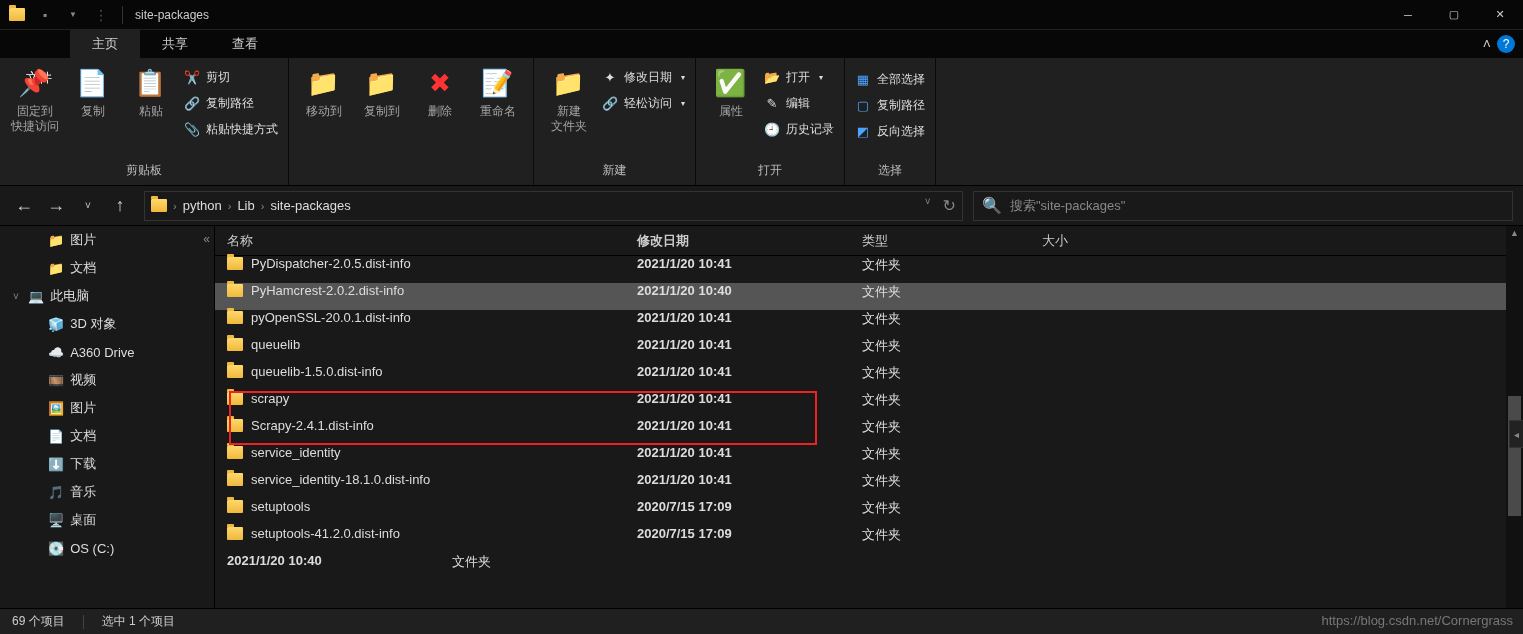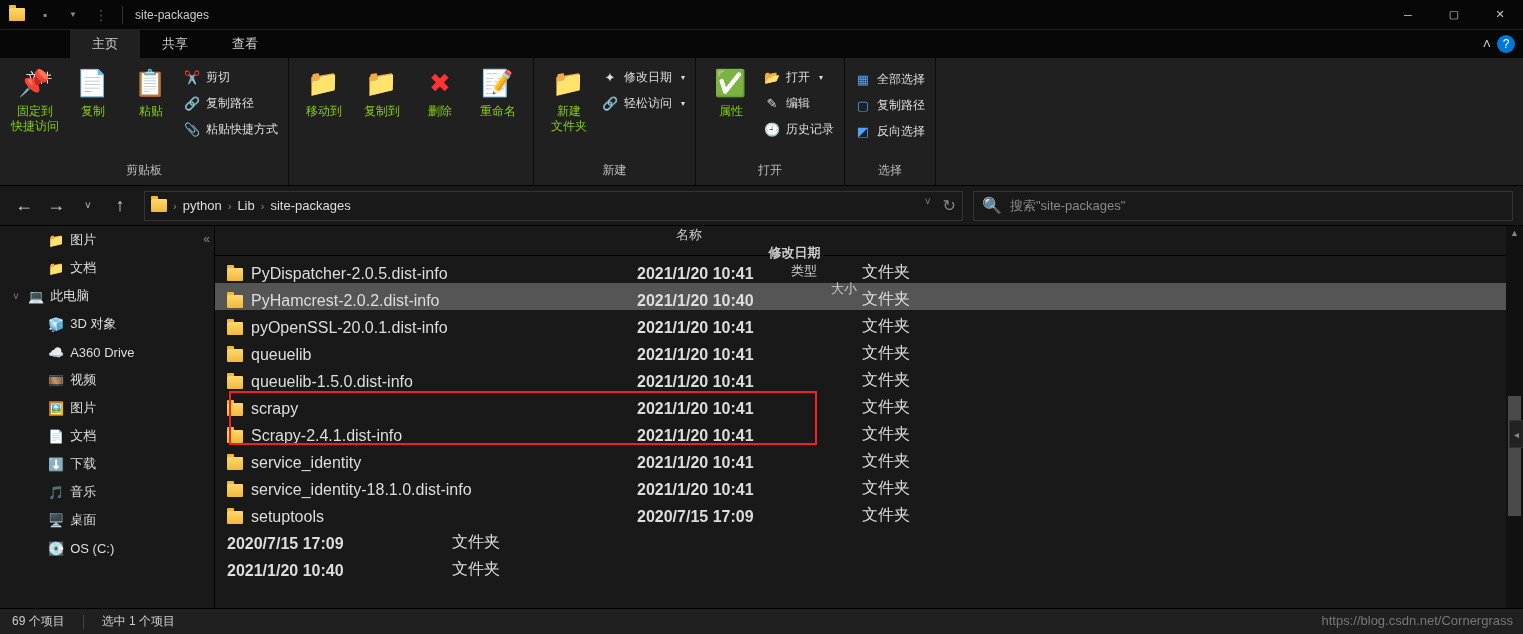--- a/index.html
+++ b/index.html
@@ -22,21 +22,21 @@
 .tabs-right { margin-left:auto; display:flex; align-items:center; padding-right:8px; gap:6px; }
 .help-circle { width:18px; height:18px; border-radius:50%; background:#0078d7; color:#fff; font-size:12px; display:flex; align-items:center; justify-content:center; }
 
 
 .ribbon { height:128px; background:#202020; display:flex; border-bottom:1px solid #000; }
 .rgroup { display:flex; flex-direction:column; padding:0 6px; border-right:1px solid #0a0a0a; }
 .rgroup .body { flex:1; display:flex; align-items:flex-start; padding-top:6px; }
 .rgroup .label { text-align:center; font-size:12px; color:#bbb; padding:4px 0 6px; }
 .bigbtn { width:58px; display:flex; flex-direction:column; align-items:center; gap:4px; padding-top:2px; }
 .bigbtn .ico { width:34px; height:34px; display:flex; align-items:center; justify-content:center; font-size:26px; }
-.bigbtn .txt { font-size:12px; text-align:center; line-height:15px; color:#84cc16; }
+.bigbtn .txt { font-size:12px; text-align:center; line-height:15px; color:#a3a3a3; }
 .smallrow { display:flex; flex-direction:column; gap:4px; padding:2px 4px 0; }
 .smallbtn { display:flex; align-items:center; gap:6px; font-size:12px; color:#ddd; height:22px; }
 .smallbtn .si { width:16px; height:16px; display:flex; align-items:center; justify-content:center; font-size:13px; }
 
 
 .navbar { height:40px; background:#191919; display:flex; align-items:center; padding:0 10px; gap:4px; border-bottom:1px solid #000; }
 .nav-arrow { width:28px; height:28px; display:flex; align-items:center; justify-content:center; font-size:18px; color:#ccc; }
 .addr { flex:1; height:30px; background:#191919; border:1px solid #333; display:flex; align-items:center; padding:0 6px; gap:6px; margin:0 6px; }
 .addr .crumb { font-size:13px; color:#ddd; }
 .addr .sep { color:#888; font-size:11px; }
@@ -46,24 +46,24 @@
 
 
 .body { display:flex; height:calc(634px - 30px - 28px - 128px - 40px - 26px); }
 .tree { width:215px; background:#191919; overflow:hidden; border-right:1px solid #000; position:relative; }
 .tree ul { list-style:none; }
 .tree li { height:28px; display:flex; align-items:center; gap:6px; padding-left:28px; font-size:13px; color:#ddd; }
 .tree li .exp { width:12px; text-align:center; color:#888; font-size:10px; margin-left:-18px; }
 .tree li.sub { padding-left:48px; }
 .tree .collapse { position:absolute; top:6px; right:4px; color:#888; font-size:12px; }
 .files { flex:1; background:#191919; position:relative; overflow:hidden; }
-.fhdr { height:30px; display:flex; align-items:center; border-bottom:1px solid #000; font-size:13px; color:#ccc;flex-direction:column; }
+.fhdr { height:30px; display:flex; align-items:center; border-bottom:1px solid #000; font-size:13px; color:#ccc; }
 .fhdr .col { padding-left:12px; }
 .col.name { width:410px; } .col.date { width:225px;font-weight:bold; } .col.type { width:180px; } .col.size { width:100px; }
-.frow { height:27px; display:flex; align-items:flex-end; font-size:16px; color:#ddd; }
+.frow { height:27px; display:flex; align-items:flex-start; font-size:13px; color:#ddd; }
 .frow .col { padding-left:12px; display:flex; align-items:center; gap:8px; }
 .frow.selected { background:#555; }
 .folder-ico { width:16px; height:13px; background:linear-gradient(#ffd86b,#f0b83c); border-radius:1px; position:relative; }
 .folder-ico::before { content:""; position:absolute; top:-3px; left:0; width:7px; height:3px; background:#f0b83c; border-radius:1px 1px 0 0; }
 .red-box { position:absolute; border:2px solid #e22; pointer-events:none; }
 .files .scroll { position:absolute; right:0; top:0; width:17px; bottom:0; background:#111; }
 .files .scroll .thumb { position:absolute; right:2px; width:13px; background:#4a4a4a; }
 .edge-tab { position:absolute; right:0; top:420px; width:14px; height:28px; background:#222; border:1px solid #333; border-right:0; display:flex; align-items:center; justify-content:center; color:#888; font-size:10px; }
 
 
@@ -393,20 +393,24 @@
         <div class="frow">
           <div class="col name">
             <div class="folder-ico"></div>
             <span>setuptools</span>
           </div>
           <div class="col date">2020/7/15 17:09</div>
           <div class="col type">文件夹</div>
           <div class="col size"></div>
         </div>
         <div class="frow">
+          <div class="col name">
+            <div class="folder-ico"></div>
+            <span>setuptools-41.2.0.dist-info</span>
+          </div>
           <div class="col date">2020/7/15 17:09</div>
           <div class="col type">文件夹</div>
           <div class="col size"></div>
         </div>
         <div class="frow">
           <div class="col date">2021/1/20 10:40</div>
           <div class="col type">文件夹</div>
           <div class="col size"></div>
         </div>
       </div>

